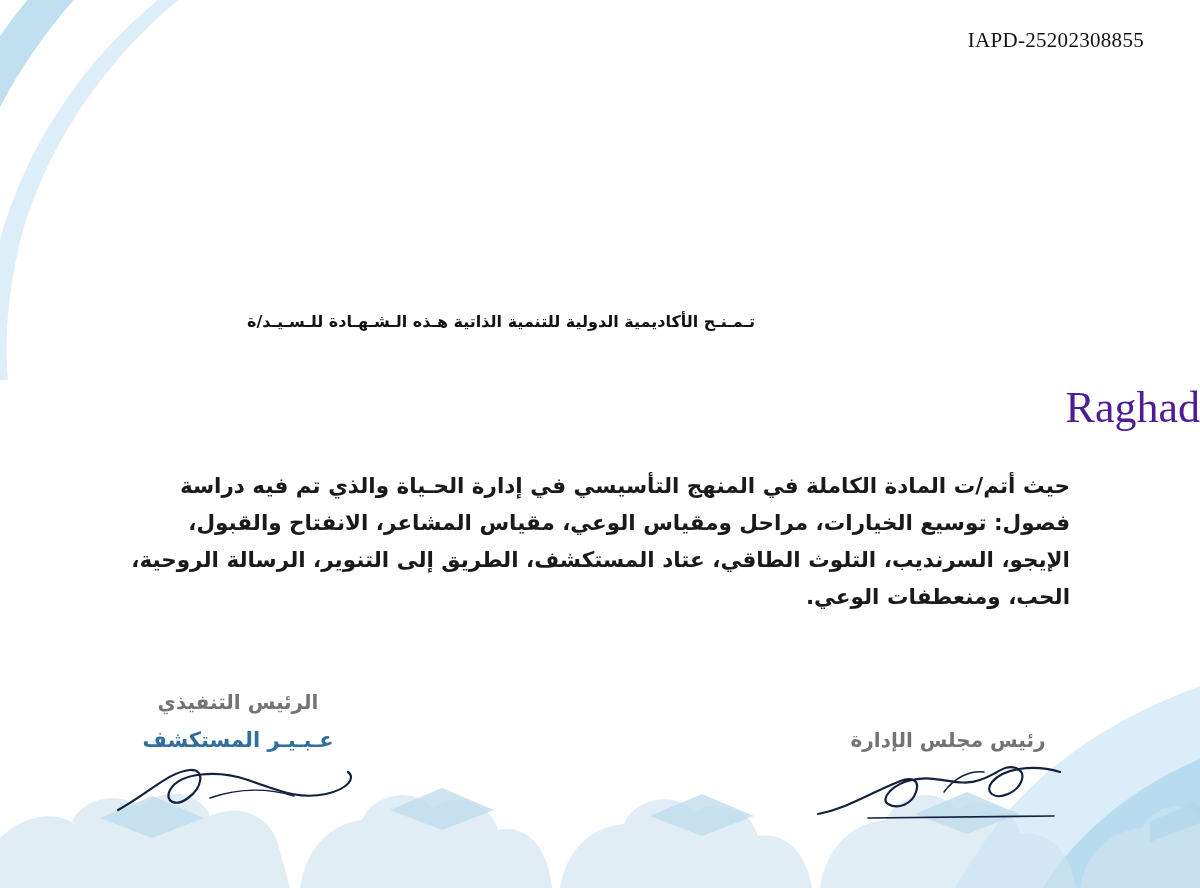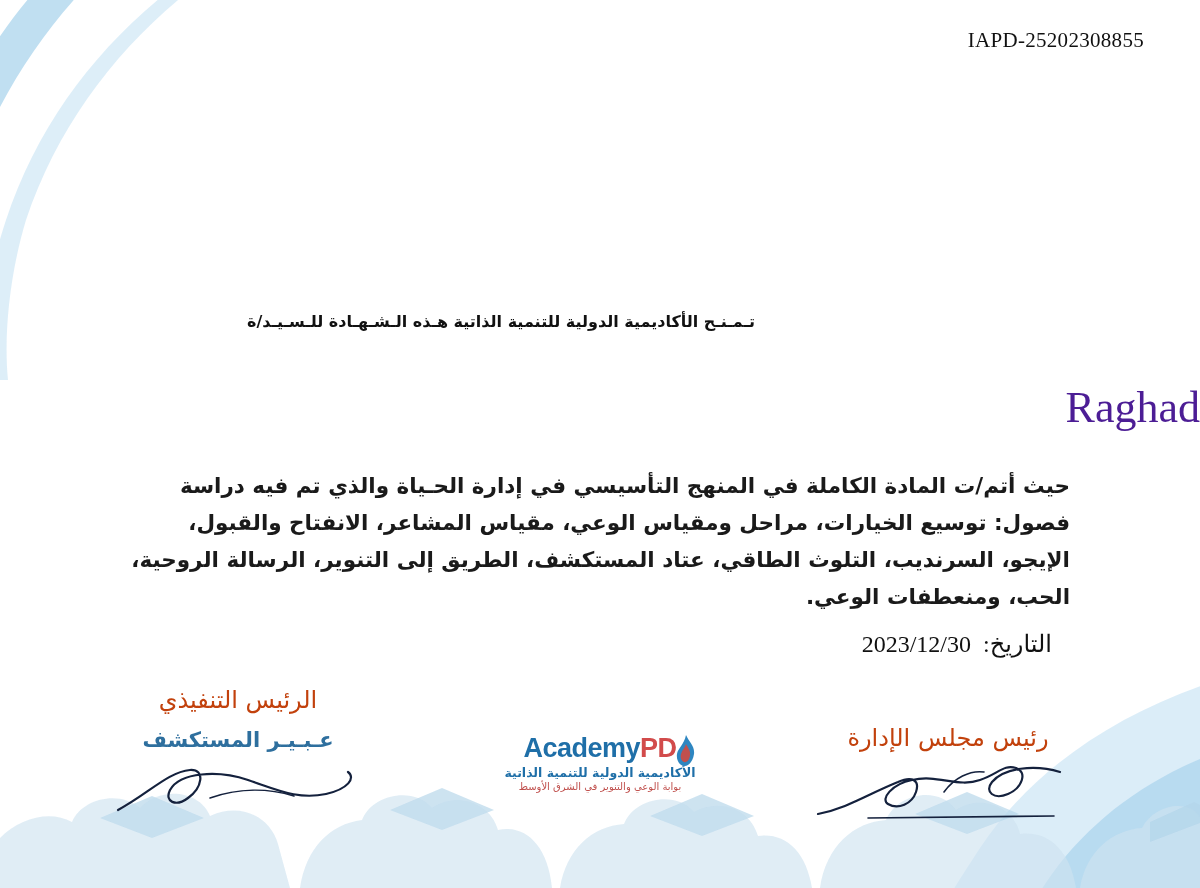--- a/index.html
+++ b/index.html
@@ -142,23 +142,23 @@
   .sig {
     position: absolute;
     bottom: 58px;
     width: 300px;
     text-align: center;
   }
   .sig-right { right: 102px; }
   .sig-left  { left: 88px; }
 
   .sig-role {
-    font-size: 24px;
-    font-weight: normal;
-    color: #c2410c;
+    font-size: 20px;
+    font-weight: bold;
+    color: #737373;
     letter-spacing: 0.5px;
   }
   .sig-name {
     margin-top: 14px;
     font-size: 21px;
     font-weight: bold;
     color: #2e6f9e;
     letter-spacing: 0.5px;
   }
   .sig-mark {
@@ -236,48 +236,33 @@
 
   <div class="serial">IAPD-25202308855</div>
 
 
   <div class="grant-line">تـمـنـح الأكاديمية الدولية للتنمية الذاتية هـذه الـشـهـادة للـسـيـد/ة</div>
 
   <div class="recipient">Raghad</div>
 
   <div class="paragraph">حيث أتم/ت المادة الكاملة في المنهج التأسيسي في إدارة الحـياة والذي تم فيه دراسة فصول: توسيع الخيارات، مراحل ومقياس الوعي، مقياس المشاعر، الانفتاح والقبول، الإيجو، السرنديب، التلوث الطاقي، عتاد المستكشف، الطريق إلى التنوير، الرسالة الروحية، الحب، ومنعطفات الوعي.</div>
 
-  <div class="date-line">
-    <span>التاريخ:</span>
-    <span class="date-value">2023/12/30</span>
-  </div>
 
   <div class="sig sig-right">
     <div class="sig-role">رئيس مجلس الإدارة</div>
     <svg class="sig-mark" viewBox="0 0 280 72" aria-hidden="true">
       <path d="M10 60 C40 54 60 40 90 28 C104 22 112 26 108 38 C104 50 90 56 80 50 C72 45 84 30 104 26 C130 20 150 34 172 26 C190 20 196 10 208 14 C220 18 214 34 200 40 C186 46 176 38 184 28 C196 14 226 10 252 18" fill="none" stroke="#14213d" stroke-width="2.2" stroke-linecap="round"></path>
       <path d="M136 38 C146 24 162 16 176 18" fill="none" stroke="#14213d" stroke-width="1.6" stroke-linecap="round"></path>
       <path d="M60 64 L246 62" fill="none" stroke="#14213d" stroke-width="1.6" stroke-linecap="round"></path>
     </svg>
   </div>
 
   <div class="sig sig-left">
     <div class="sig-role">الرئيس التنفيذي</div>
     <div class="sig-name">عـبـيـر المستكشف</div>
     <svg class="sig-mark" viewBox="0 0 280 72" aria-hidden="true">
       <path d="M20 56 C50 40 70 18 92 16 C108 15 104 34 90 44 C78 53 66 48 72 36 C82 18 120 16 150 26 C180 36 200 46 228 40 C250 35 258 24 250 18" fill="none" stroke="#14213d" stroke-width="2.2" stroke-linecap="round"></path>
       <path d="M112 44 C140 34 170 34 196 42" fill="none" stroke="#14213d" stroke-width="1.5" stroke-linecap="round"></path>
     </svg>
   </div>
 
-  <div class="logo">
-    <svg class="logo-flame" width="22" height="34" viewBox="0 0 22 34" aria-hidden="true">
-      <path d="M11 0 C14 7 20 11 19 19 C18 27 13 31 10 31 C5 31 1 26 2 19 C3 13 9 10 11 0 Z" fill="#2e86c1"></path>
-      <path d="M11 9 C13 13 16 16 15 21 C14 26 11 28 9 27 C6 26 5 22 6 19 C7 15 10 13 11 9 Z" fill="#c0504d"></path>
-    </svg>
-    <div class="logo-main">
-      <span>Academy</span><span class="accent">PD</span>
-    </div>
-    <div class="logo-ar1">الأكاديمية الدولية للتنمية الذاتية</div>
-    <div class="logo-ar2">بوابة الوعي والتنوير في الشرق الأوسط</div>
-  </div>
 
 </div>
 
 </body></html>

